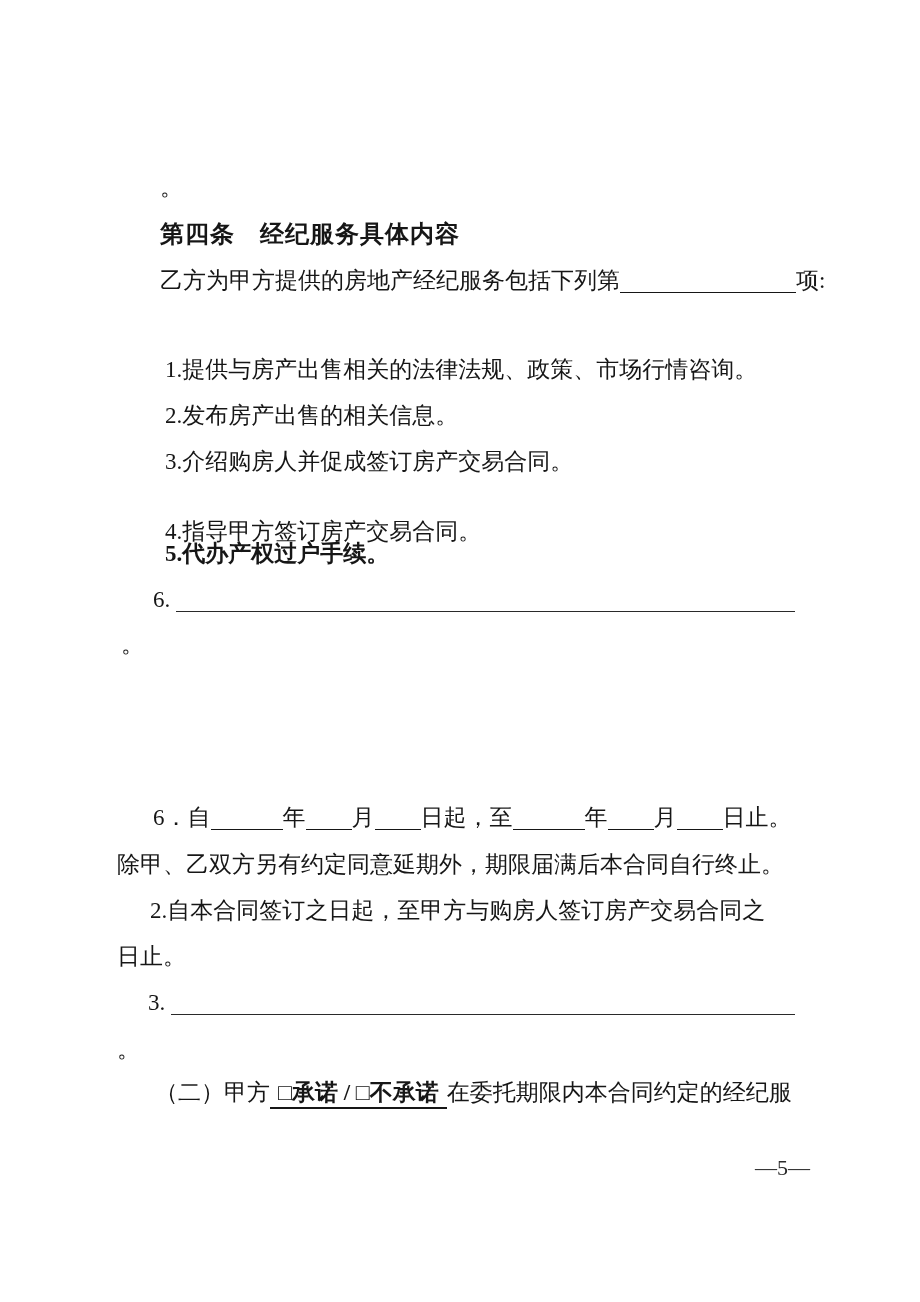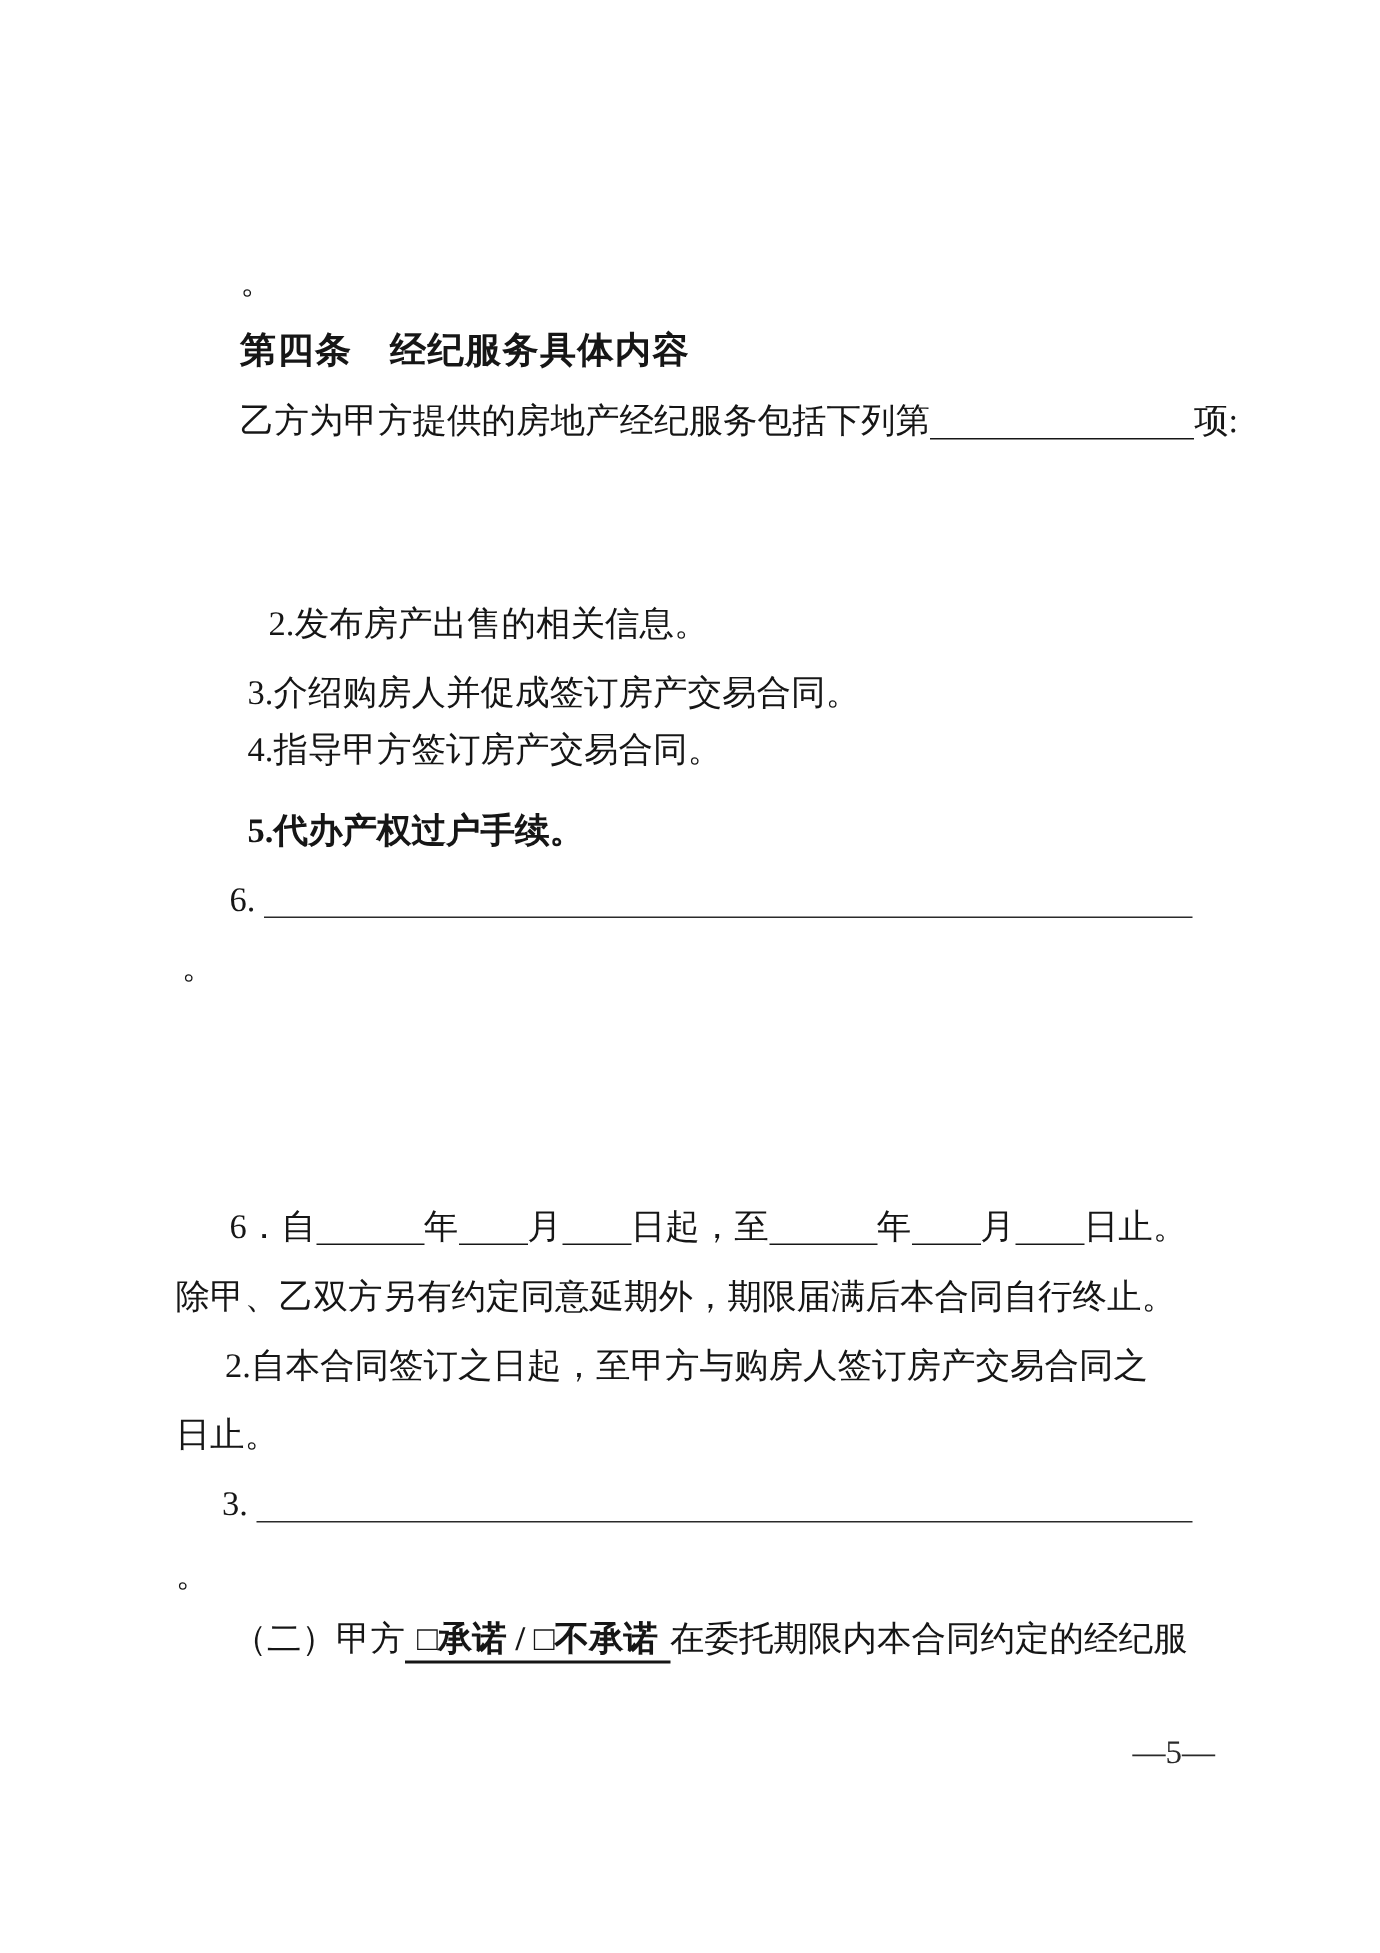--- a/index.html
+++ b/index.html
@@ -46,23 +46,24 @@
 <div class="page">
 
   <div class="line" style="left:160px; top:172px;">。</div>
 
   <div class="line heading" style="left:160px; top:218px;">第四条　经纪服务具体内容</div>
 
   <div class="line" style="left:160px; top:265px;">
     <span>乙方为甲方提供的房地产经纪服务包括下列第</span><span class="blank" style="width:176px;"></span><span>项:</span>
   </div>
 
-  <div class="line" style="left:179px; top:400px;text-align:center;">2.发布房产出售的相关信息。</div>
+  <div class="line" style="left:165px; top:354px;">1.提供与房产出售相关的法律法规、政策、市场行情咨询。</div>
+  <div class="line" style="left:165px; top:400px;text-align:center;">2.发布房产出售的相关信息。</div>
   <div class="line" style="left:165px; top:446px;">3.介绍购房人并促成签订房产交易合同。</div>
-  <div class="line" style="left:165px; top:484px;">4.指导甲方签订房产交易合同。</div>
+  <div class="line" style="left:165px; top:516px;">4.指导甲方签订房产交易合同。</div>
   <div class="line" style="left:165px; top:538px;font-weight:bold;">5.代办产权过户手续。</div>
 
   <div class="line fill-row" style="left:153px; top:584px; width:642px;">
     <span class="num">6.</span>
     <span class="blank-grow"></span>
   </div>
 
   <div class="line" style="left:121px; top:629px;">。</div>
 
 

